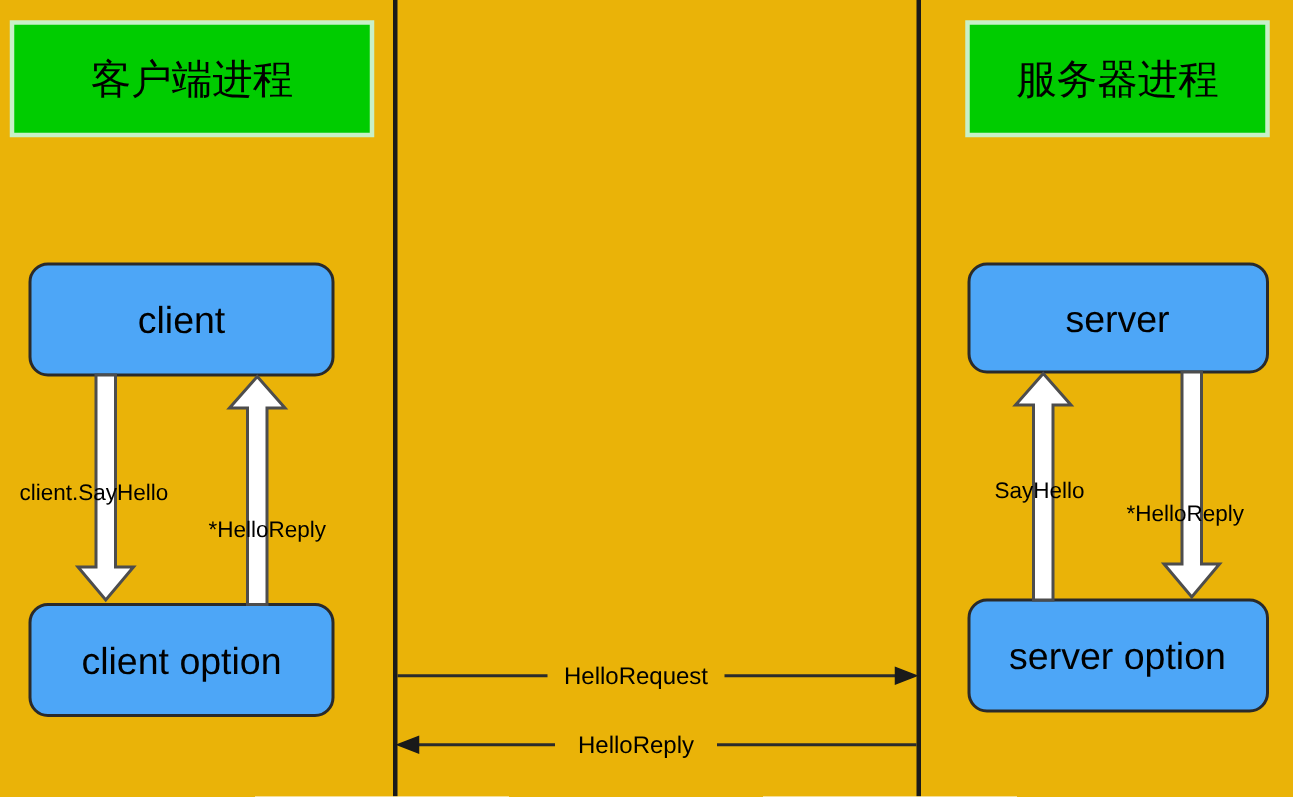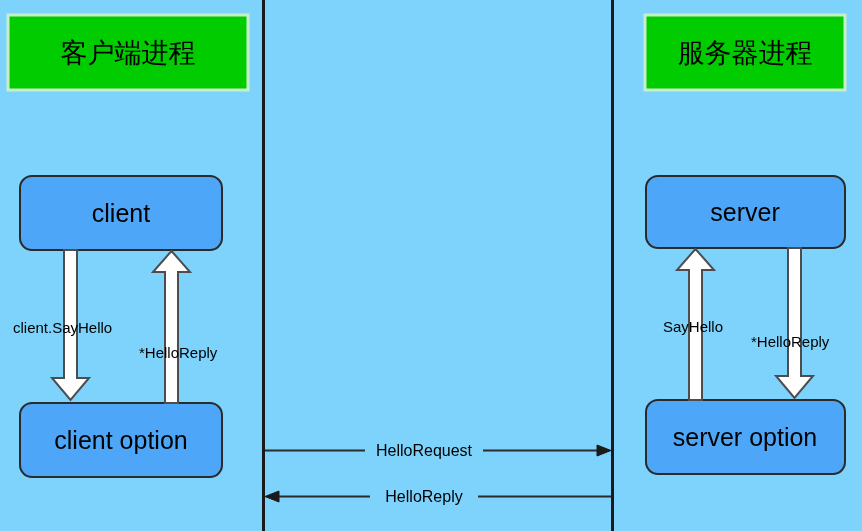--- a/index.html
+++ b/index.html
@@ -4,21 +4,21 @@
 <style>
   html, body {
     margin: 0;
     padding: 0;
     background: #ffffff;
   }
   #canvas {
     position: relative;
     width: 862px;
     height: 531px;
-    background: #7dd3fc;
+    background: #eab308;
     overflow: hidden;
     font-family: "Liberation Sans", "DejaVu Sans", sans-serif;
   }
   #diagram-svg {
     position: absolute;
     left: 0;
     top: 0;
     width: 862px;
     height: 531px;
   }

